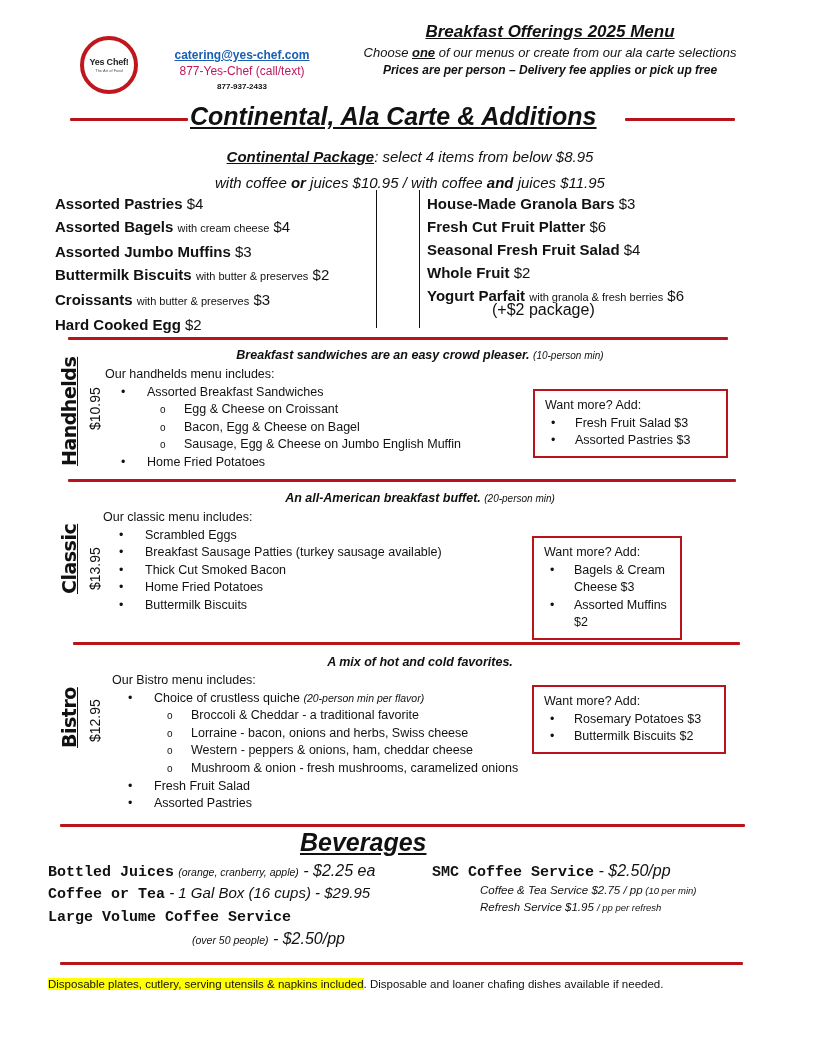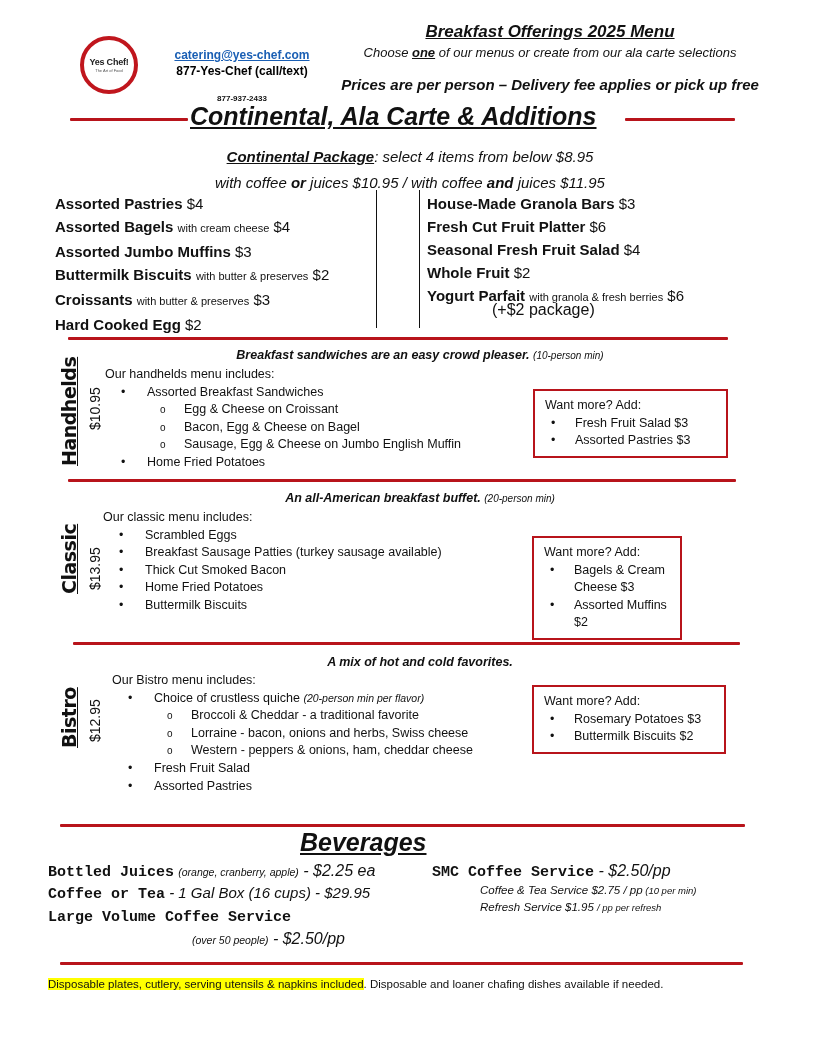--- a/index.html
+++ b/index.html
@@ -8,27 +8,27 @@
   .abs { position: absolute; }
   .red-line { position: absolute; height: 3px; background: #b8141b; border-radius: 1px; }
 
   
   #logo { left: 80px; top: 36px; width: 58px; height: 58px; border-radius: 50%;
           border: 4px solid #c0161d; display: flex; flex-direction: column; align-items: center; justify-content: center; }
   #logo .l1 { font-size: 9px; font-weight: bold; color: #222; letter-spacing: -0.2px; }
   #logo .l2 { font-size: 4px; color: #555; margin-top: 1px; }
   #contact { left: 162px; top: 48px; width: 160px; text-align: center; }
   #contact .email { font-size: 12px; font-weight: bold; color: #1a5fb4; text-decoration: underline; display: block; }
-  #contact .phone1 { font-size: 12px; font-weight: bold; color: #000000; display: block; margin-top: 2px; }
-  #contact .phone2 { font-size: 8px; font-weight: bold; color: #111; display: block; margin-top: 16px; }
+  #contact .phone1 { font-size: 12px; font-weight: normal; color: #be185d; display: block; margin-top: 2px; }
+  #contact .phone2 { font-size: 8px; font-weight: bold; color: #111; display: block; margin-top: 4px; }
   #header-right { left: 335px; top: 22px; width: 430px; text-align: center; }
   #header-right .title { font-size: 17px; font-weight: bold; font-style: italic; text-decoration: underline; display: block; }
   #header-right .sub { font-size: 13px; font-style: italic; display: block; margin-top: 3px; }
   #header-right .sub b { text-decoration: underline; }
-  #header-right .prices { font-size: 15px; font-weight: bold; font-style: italic; display: block; margin-top: 16px; }
+  #header-right .prices { font-size: 12px; font-weight: bold; font-style: italic; display: block; margin-top: 3px; }
 
   
   .sec-title { font-size: 25px; font-weight: bold; font-style: italic; text-decoration: underline; text-align: left; }
   #cont-title { left: 190px; top: 102px; width: 440px; }
   #pkg { left: 60px; top: 144px; width: 700px; text-align: center; font-size: 15px; font-style: italic; line-height: 26px; }
   #pkg .pkg-name { font-weight: bold; text-decoration: underline; }
 
   
   .ac-col { position: absolute; top: 192px; font-size: 15px; line-height: 23px; }
   .ac-col .name { font-weight: bold; }
@@ -180,20 +180,21 @@
 <div class="tagline" style="left:100px; top:655px; width:640px;">
   <span>A mix of hot and cold favorites.</span>
 </div>
 <div class="menu-body" style="left:112px; top:672px;">
   <div>Our Bistro menu includes:</div>
   <ul id="list-bistro">
     <li class="b1"><span>Choice of crustless quiche </span><span class="inl-note">(20-person min per flavor)</span></li>
   <li class="b2">Broccoli &amp; Cheddar - a traditional favorite</li>
       <li class="b2">Lorraine - bacon, onions and herbs, Swiss cheese</li>
       <li class="b2">Western - peppers &amp; onions, ham, cheddar cheese</li>
+      <li class="b2">Mushroom &amp; onion - fresh mushrooms, caramelized onions</li>
       <li class="b1">Fresh Fruit Salad</li>
       <li class="b1">Assorted Pastries</li>
     </ul>
 </div>
 <div class="addbox" style="left:532px; top:685px; width:194px;">
   <div>Want more? Add:</div>
   <ul id="add-bistro">
       <li>Rosemary Potatoes $3</li>
       <li>Buttermilk Biscuits $2</li>
     </ul>

